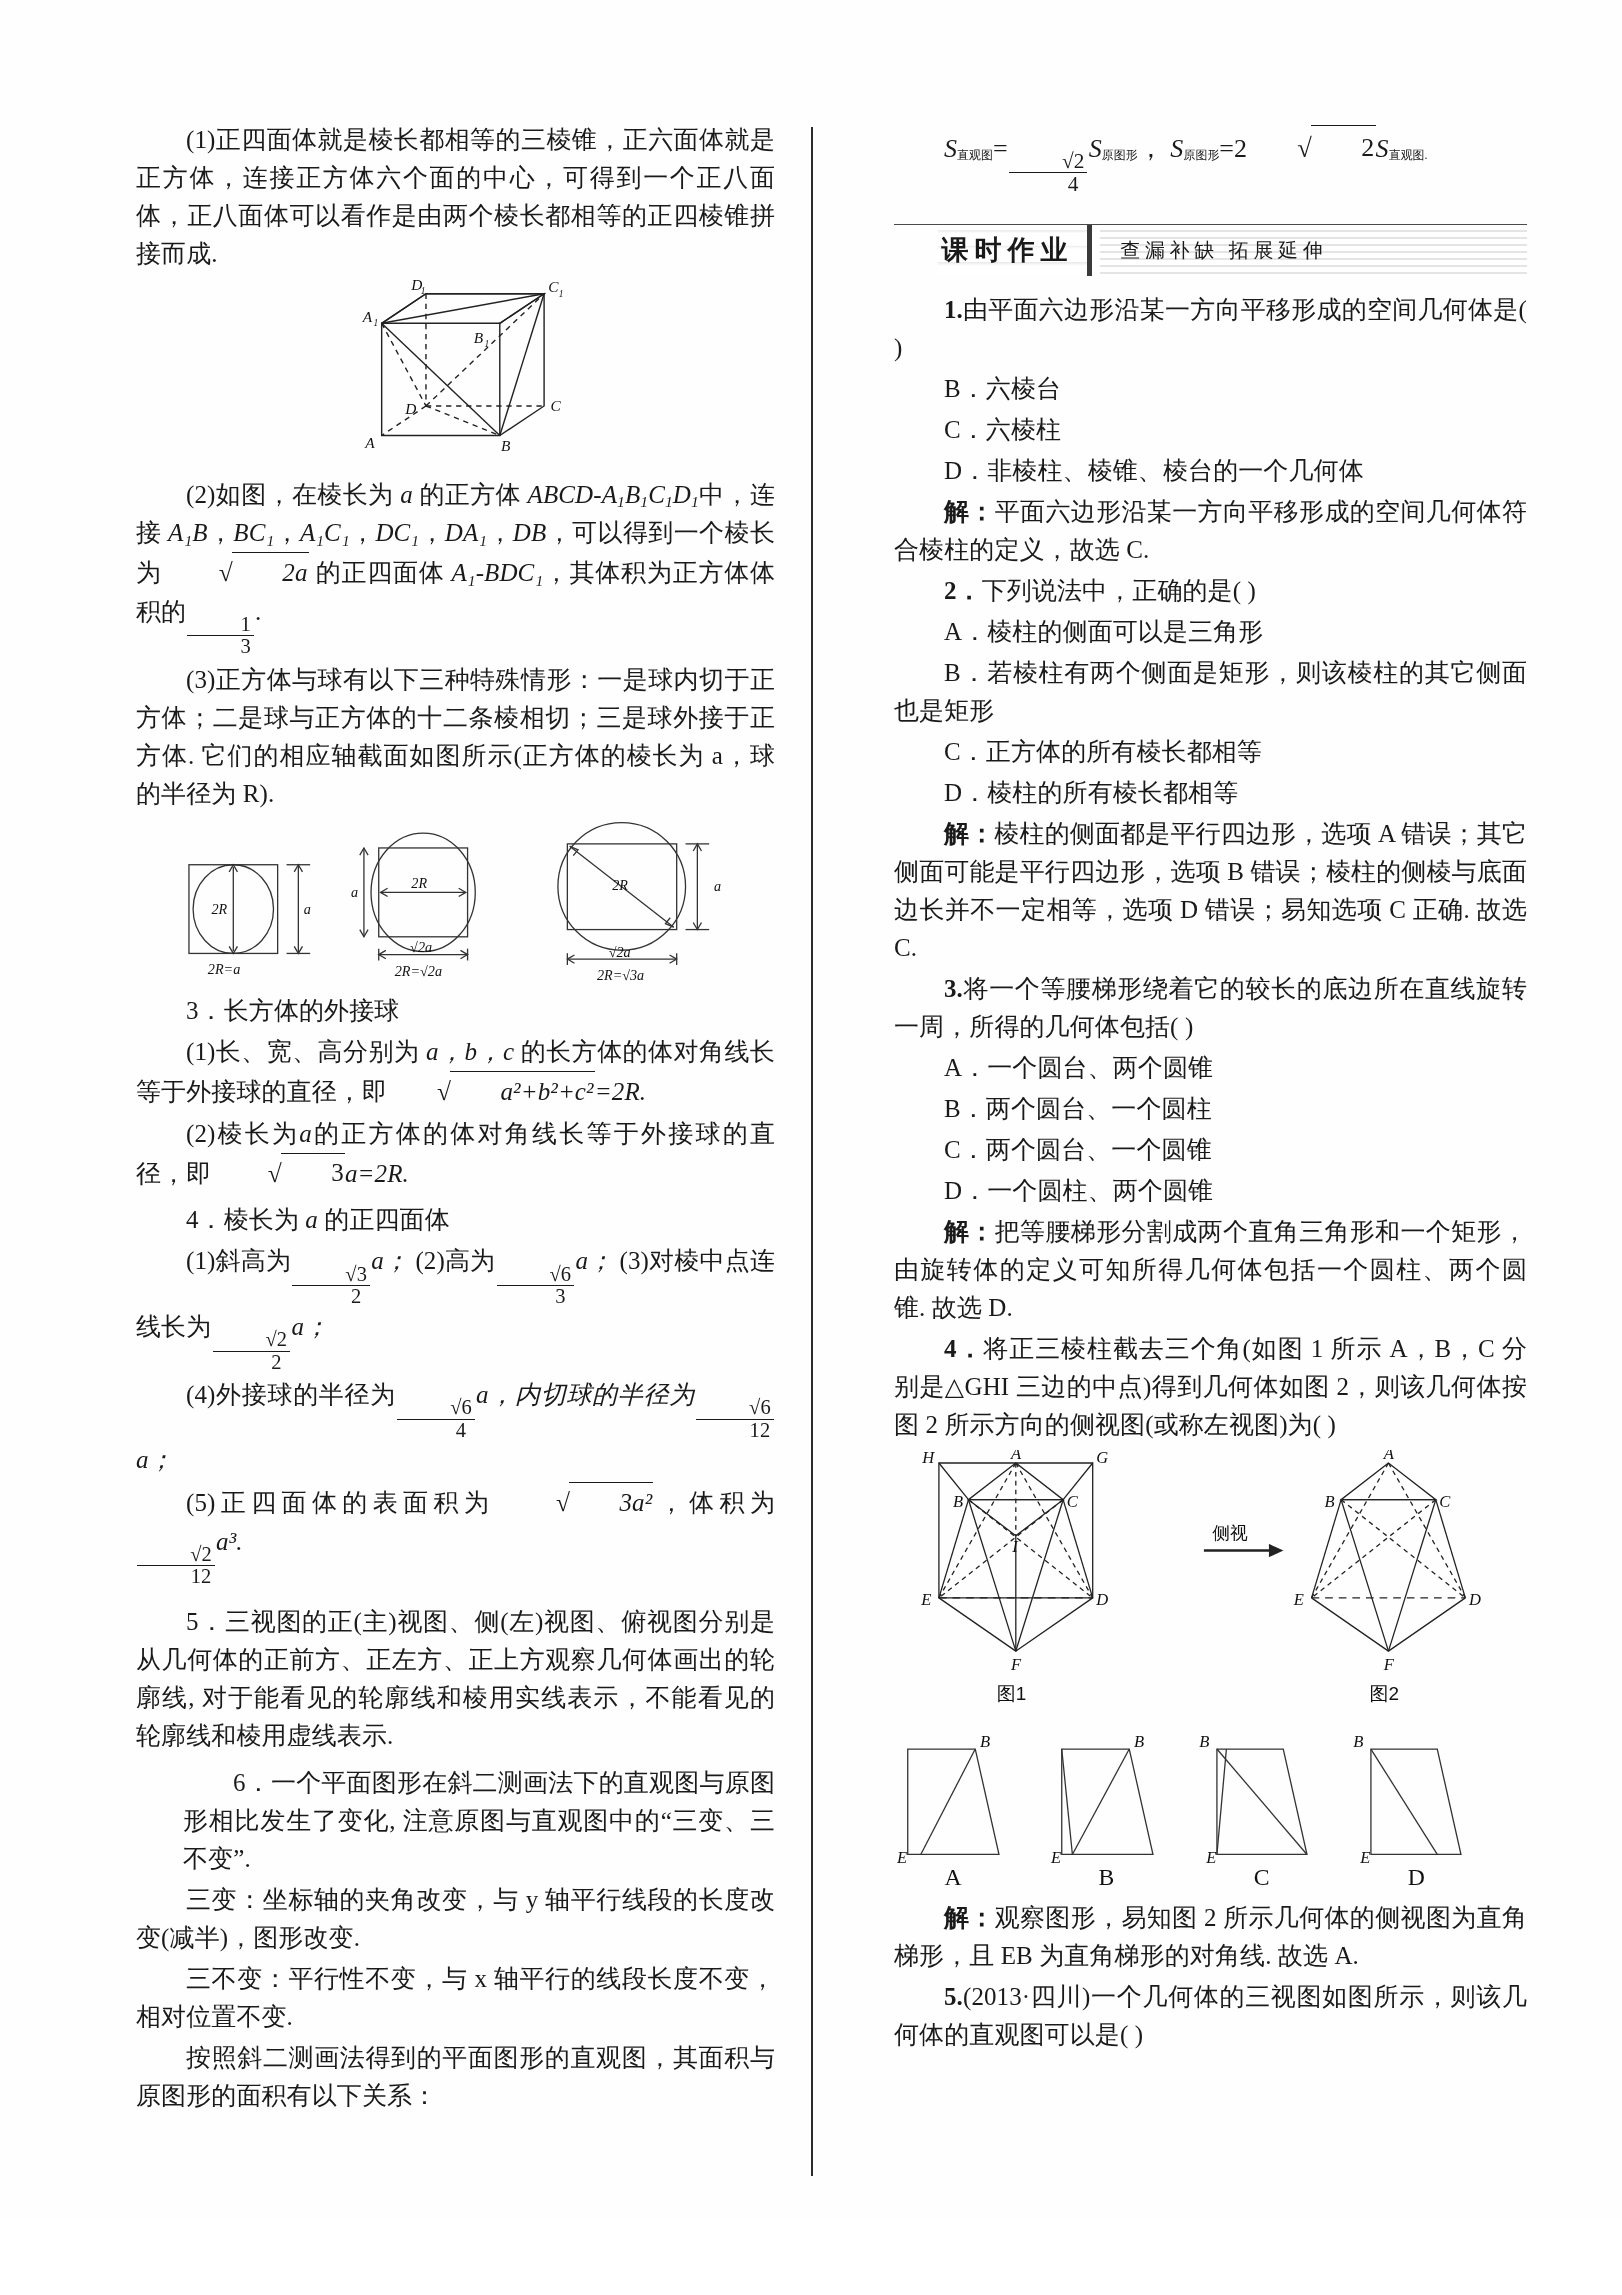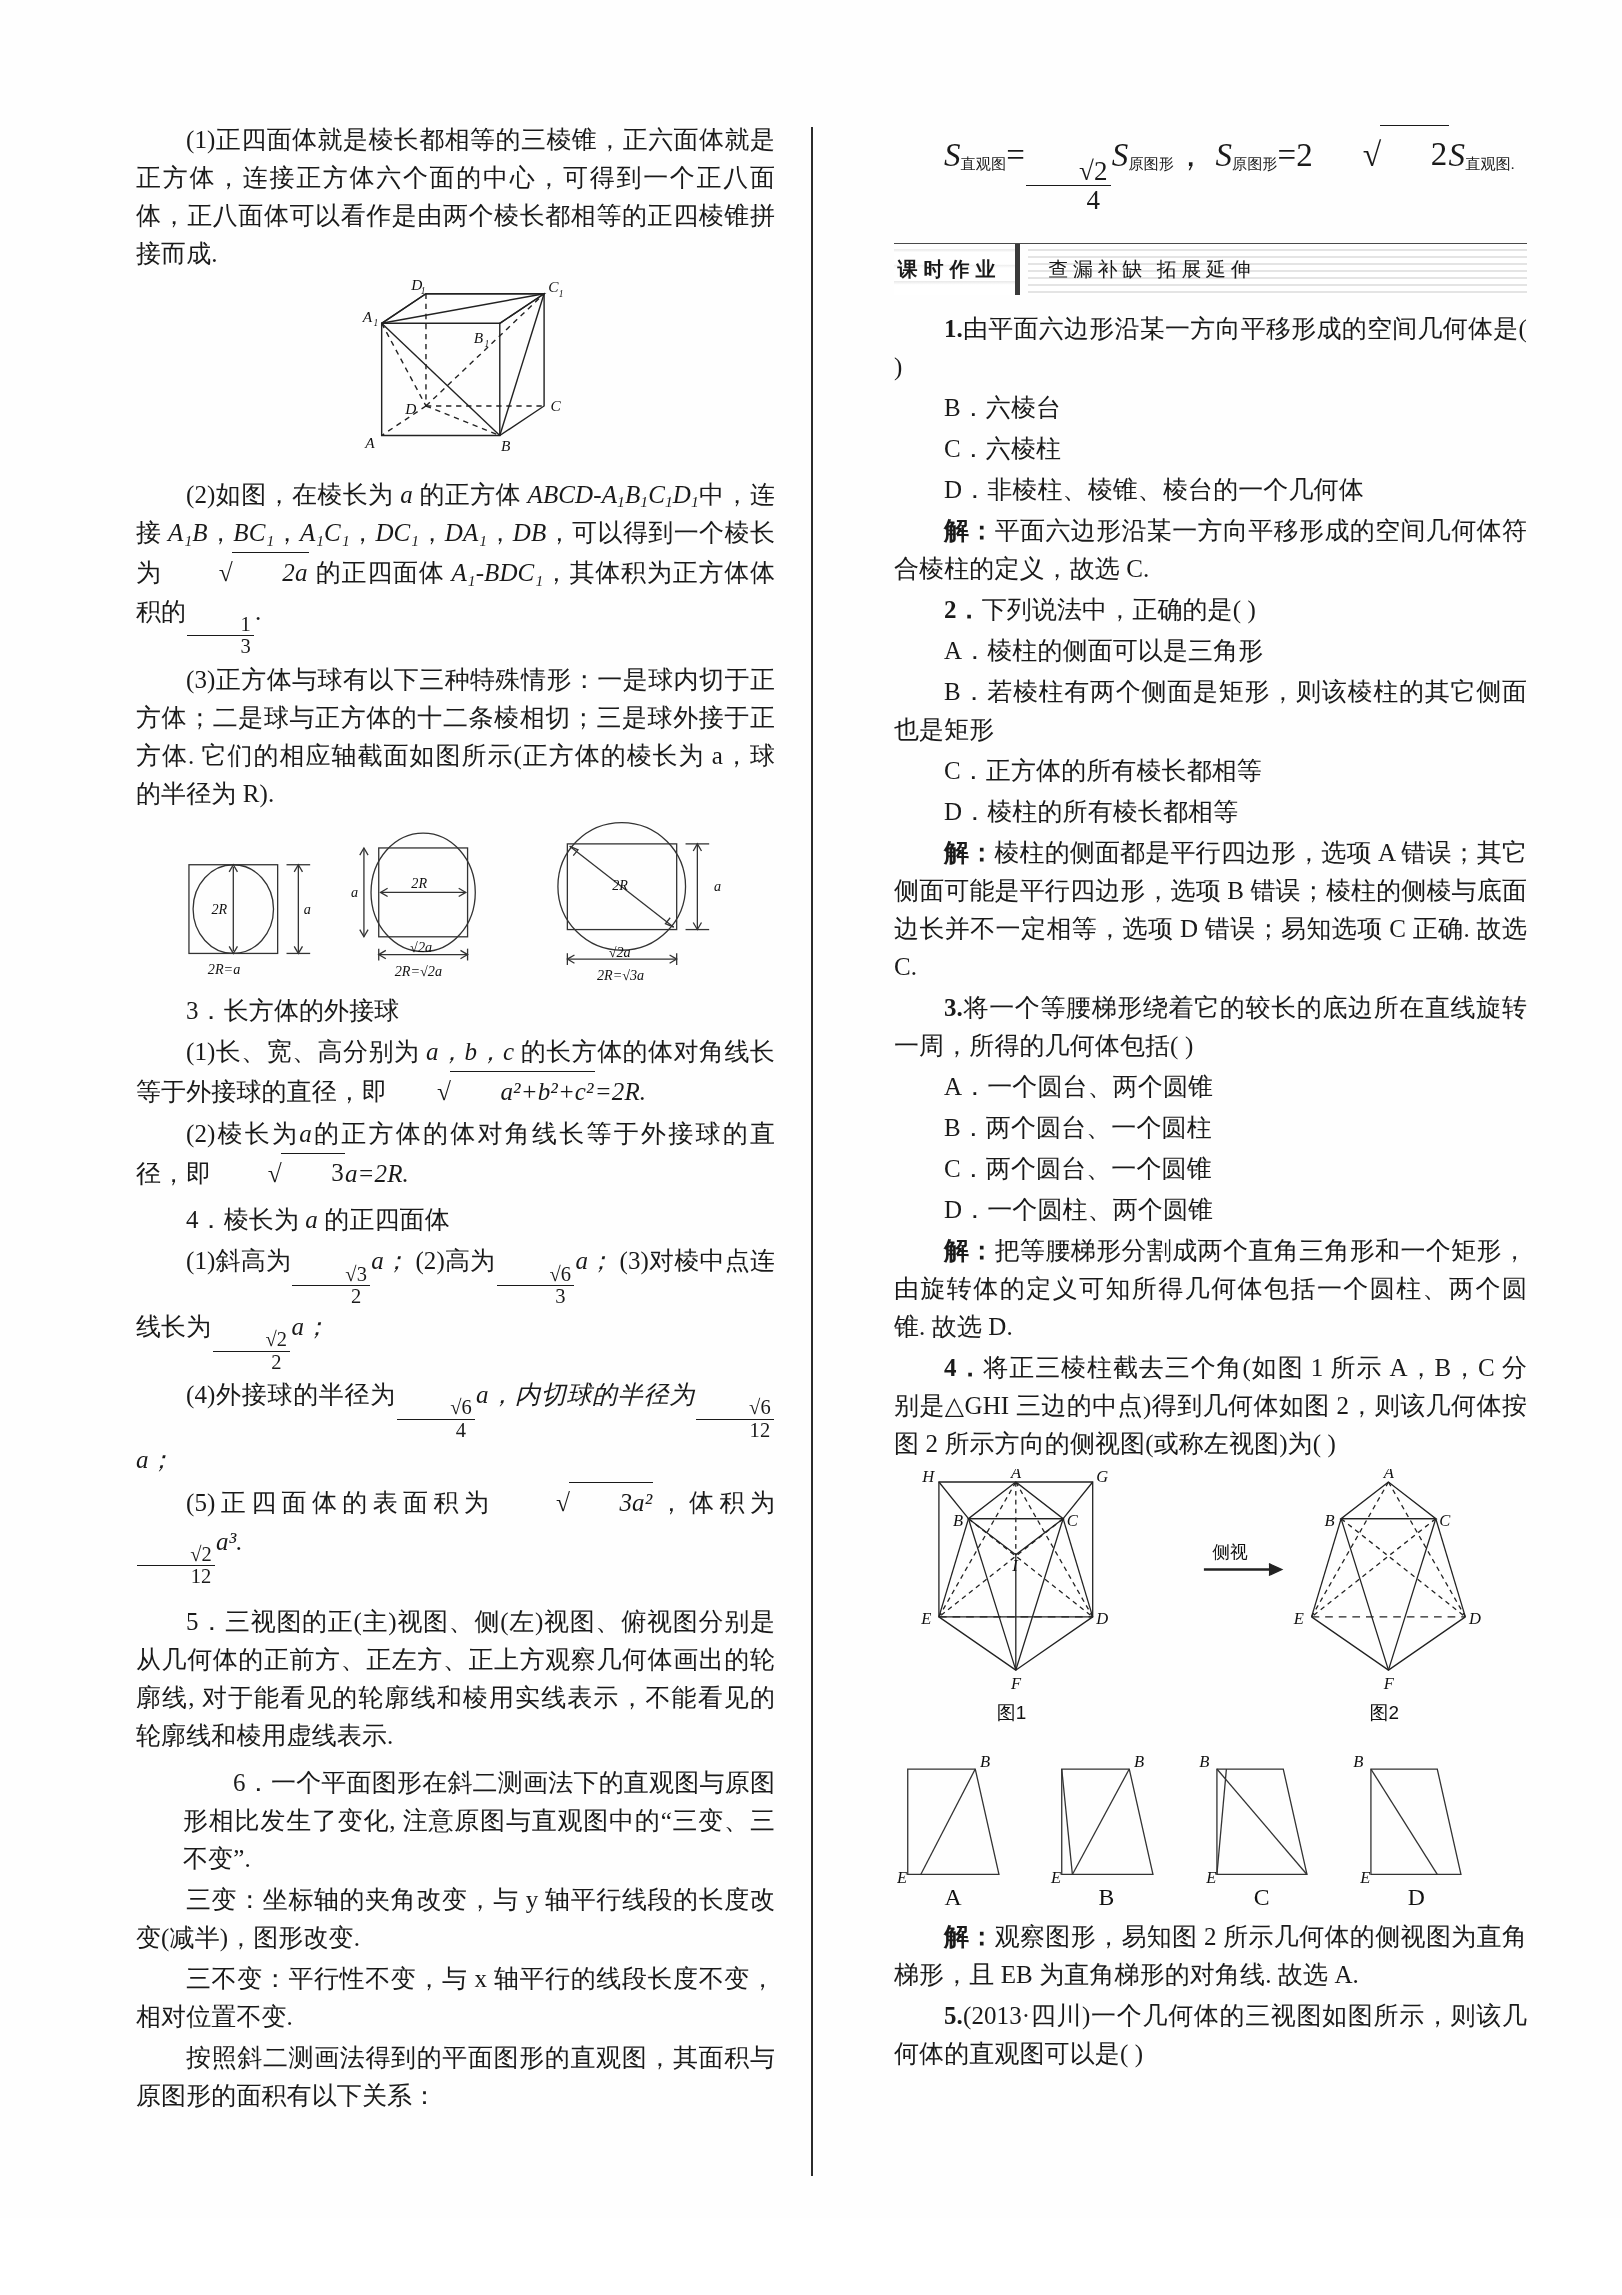--- a/index.html
+++ b/index.html
@@ -76,42 +76,43 @@
   .sub-cn{font-size:0.46em;vertical-align:-0.2em;letter-spacing:0;}
   
   .banner{
     display:flex;
     align-items:stretch;
     margin:28px 0 15.4px 0;
     height:51px;
   }
   .banner .b-left{
     display:flex;align-items:center;
-    font-size:20px;font-weight:bold;
+    font-size:27px;font-weight:bold;
     letter-spacing:6px;
     padding:0 13px 0 3.6px;
     background:linear-gradient(to bottom,#ffffff 0%,#ffffff 10%,#e9e9e9 11%,#ffffff 16%,#ffffff 40%,#ededed 41%,#ffffff 47%,#ffffff 72%,#e9e9e9 73%,#ffffff 80%,#ffffff 100%);
+    margin-left:44px;
   }
   .banner .b-sep{width:5.3px;background:#3a3a3a;margin:0 8.3px 0 0;}
   .banner .b-right{
     flex:1;
     display:flex;align-items:center;
     font-size:20px;
     letter-spacing:4.7px;
     padding-left:20px;
     background:repeating-linear-gradient(to bottom,#ffffff 0px,#ffffff 5.3px,#e4e4e4 5.3px,#e4e4e4 7px);
     font-family:Liberation Serif, serif;
   }
   .banner-rule{border-top:1.8px solid #4a4a4a;}
   
   .fig{display:flex;justify-content:center;margin:6px 0 8.3px 0;}
   .fig-row{display:flex;justify-content:center;align-items:flex-end;gap:15.4px;margin:7px 0 9.5px 0;}
   svg{display:block;}
   .eqline{
-    font-size:33px;
+    font-size:26px;
     margin:3.6px 0 0 0;
     text-indent:50px;
     line-height:1.7;
   }
 </style>
 </head>
 <body>
 
 <div class="page">
 

